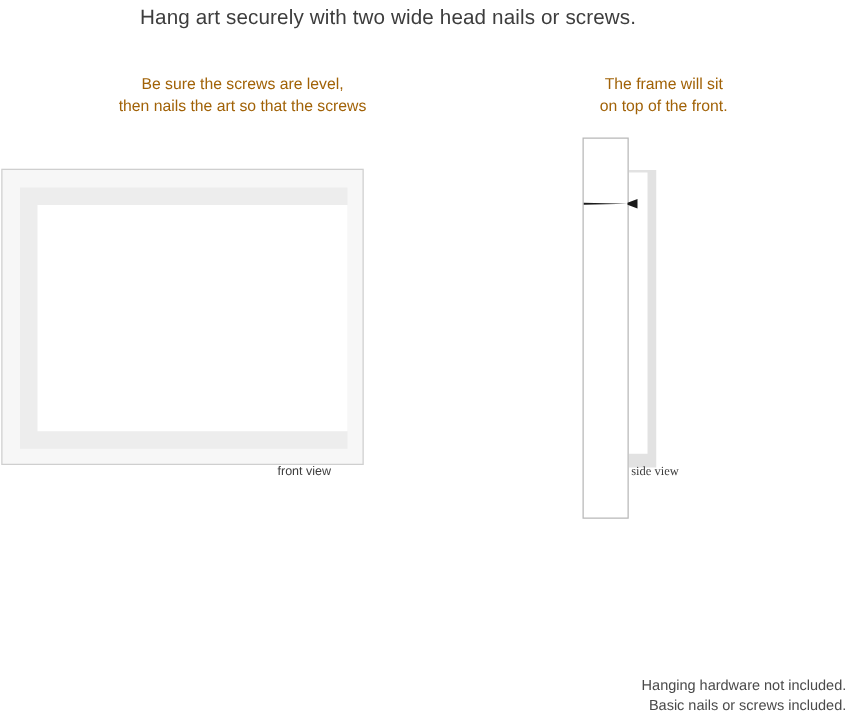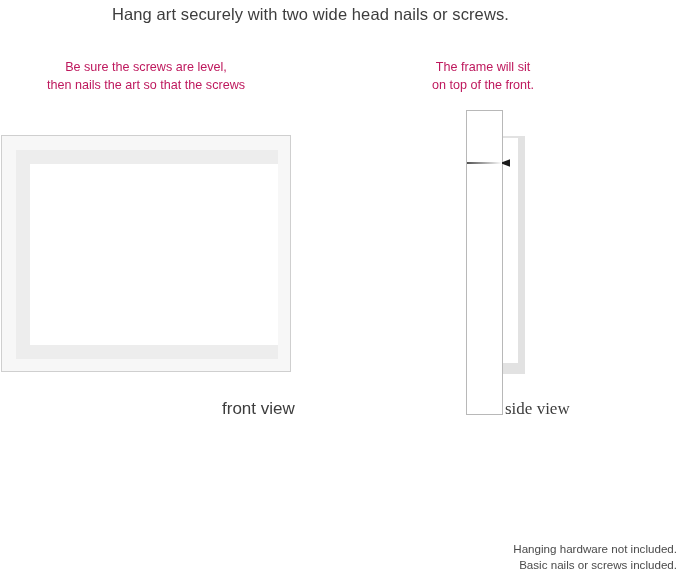--- a/index.html
+++ b/index.html
@@ -35,21 +35,22 @@
     padding-top: 3px;
     margin-left: 32px;
   }
 
   
   .caption {
     position: absolute;
     text-align: center;
     font-size: 12.6px;
     line-height: 17.5px;
-    color: #be185d;
+    color: #a16207;
+    padding-left: 48px;
   }
   .caption-left {
     left: 0;
     top: 59px;
     width: 292px;
   }
   .caption-right {
     left: 368px;
     top: 59px;
     width: 230px;
@@ -89,23 +90,22 @@
     width: 7px;
     height: 7px;
     border-radius: 50%;
     background: #1a1a1a;
   }
   .screw-dot.left  { left: 69px;  top: 18px; }
   .screw-dot.right { left: 216px; top: 18px; }
 
   .view-label {
     position: absolute;
-    font-size: 17px;
+    font-size: 10px;
     color: #3d3d3d;
-    margin-top: 27px;
   }
   .label-front { left: 222px; top: 372px; }
   .label-side  { left: 505px; top: 372px; font-family: Liberation Serif, serif; }
 
   
   .side-view {
     position: absolute;
     left: 466px;
     top: 110px;
     width: 80px;

